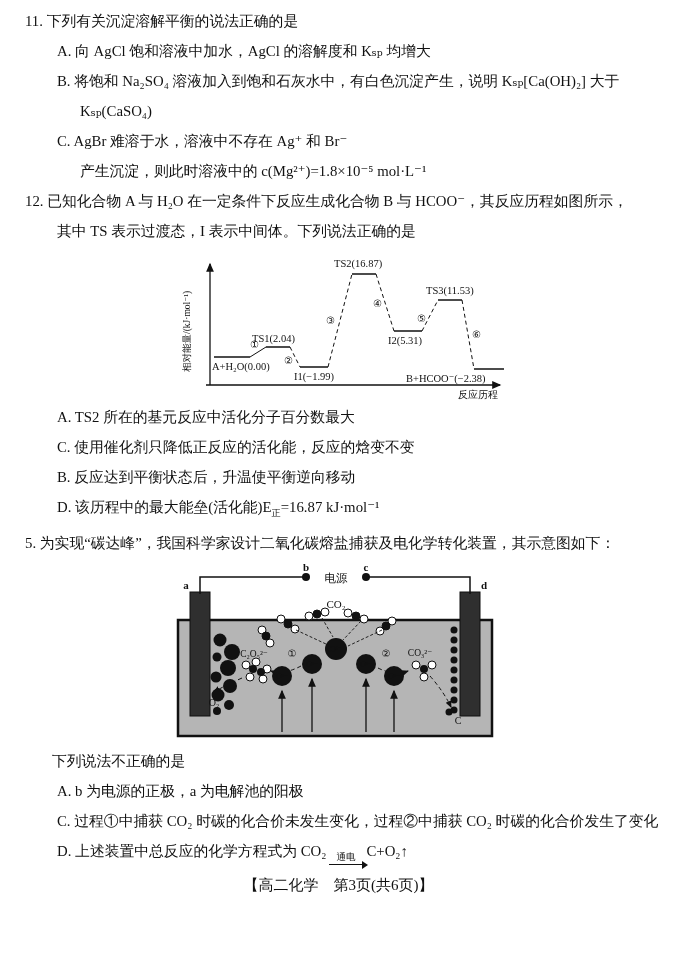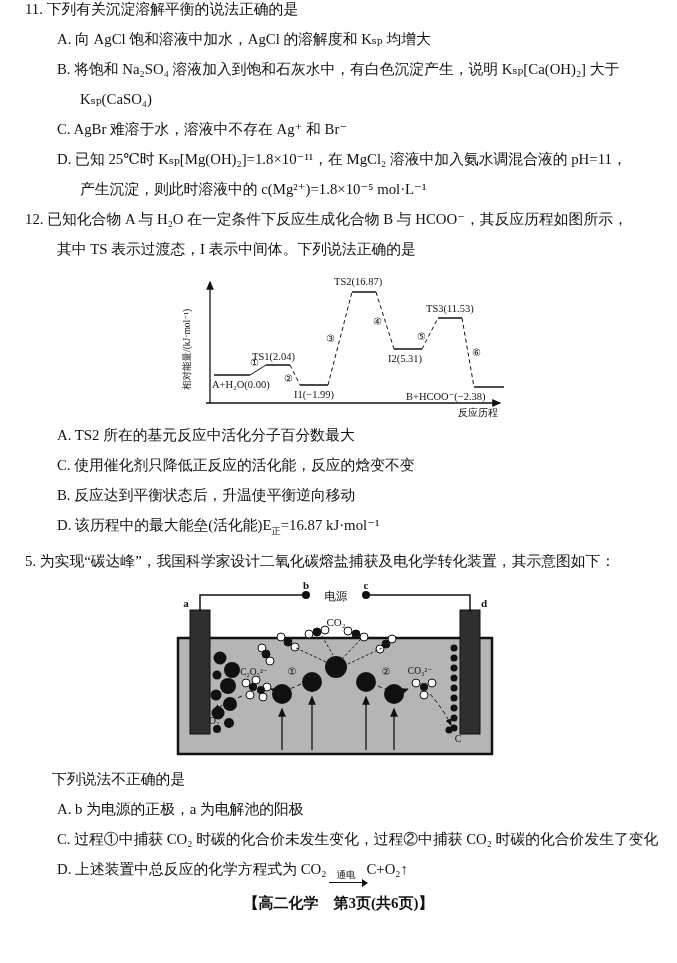--- a/index.html
+++ b/index.html
@@ -1,47 +1,46 @@
 <!DOCTYPE html>
 <html><head>
 <meta charset="utf-8">
 <style>
   html,body { margin:0; padding:0; }
   body {
     width:677px; height:963px; background:#ffffff; color:#111;
     font-family:"Liberation Serif","DejaVu Serif",serif;
     overflow:hidden;
   }
-  .sheet { }
+  .sheet { padding-top:12px; }
   .t { font-size:14.8px; line-height:19px; margin:0 0 11px 25px; white-space:nowrap; }
   .x2 { margin-left:57px; }
   .x3 { margin-left:80px; }
   .diagram-energy { display:block; margin:2px 0 8px 176px; }
   .diagram-cell { display:block; margin:2px 0 8px 170px; }
   svg { font-family:"Liberation Serif","DejaVu Serif",serif; }
   svg text { fill:#111; }
-  .footer { text-align:center; font-weight:bold; font-size:15px; margin-top:4px; }
+  .footer { text-align:center; font-weight:normal; font-size:15px; margin-top:4px; }
   .sub { vertical-align:sub; font-size:0.62em; }
   .oa { display:inline-block; vertical-align:-4px; margin:0 4px 0 3px; position:relative;
         border-bottom:1.4px solid #111; }
   .oa .cond { display:block; font-size:9.5px; line-height:11px; padding:0 7px 1px; text-align:center; }
   .oa::after { content:""; position:absolute; right:-6px; bottom:-4.6px; width:0; height:0;
         border-left:6px solid #111; border-top:4px solid transparent; border-bottom:4px solid transparent; }
 </style>
 </head>
 <body>
 
 <div class="sheet">
 
   <div class="t">11. 下列有关沉淀溶解平衡的说法正确的是</div>
   <div class="t x2">A. 向 AgCl 饱和溶液中加水，AgCl 的溶解度和 Kₛₚ 均增大</div>
   <div class="t x2">B. 将饱和 Na₂SO₄ 溶液加入到饱和石灰水中，有白色沉淀产生，说明 Kₛₚ[Ca(OH)₂] 大于</div>
   <div class="t x3">Kₛₚ(CaSO₄)</div>
   <div class="t x2">C. AgBr 难溶于水，溶液中不存在 Ag⁺ 和 Br⁻</div>
-  <div class="t x2">D. 已知 25℃时 Kₛₚ[Mg(OH)₂]=1.8×10⁻¹¹，在 MgCl₂ 溶液中加入氨水调混合液的 pH=11，</div>
   <div class="t x3">产生沉淀，则此时溶液中的 c(Mg²⁺)=1.8×10⁻⁵ mol·L⁻¹</div>
 
   <div class="t">12. 已知化合物 A 与 H₂O 在一定条件下反应生成化合物 B 与 HCOO⁻，其反应历程如图所示，</div>
   <div class="t x2">其中 TS 表示过渡态，I 表示中间体。下列说法正确的是</div>
 
   <svg class="diagram-energy" width="335" height="148" viewBox="0 0 335 148">
     <defs>
       <marker id="arrE" markerWidth="8" markerHeight="8" refX="6" refY="3" orient="auto">
         <path d="M0,0 L7,3 L0,6 z" fill="#111"></path>
       </marker>

